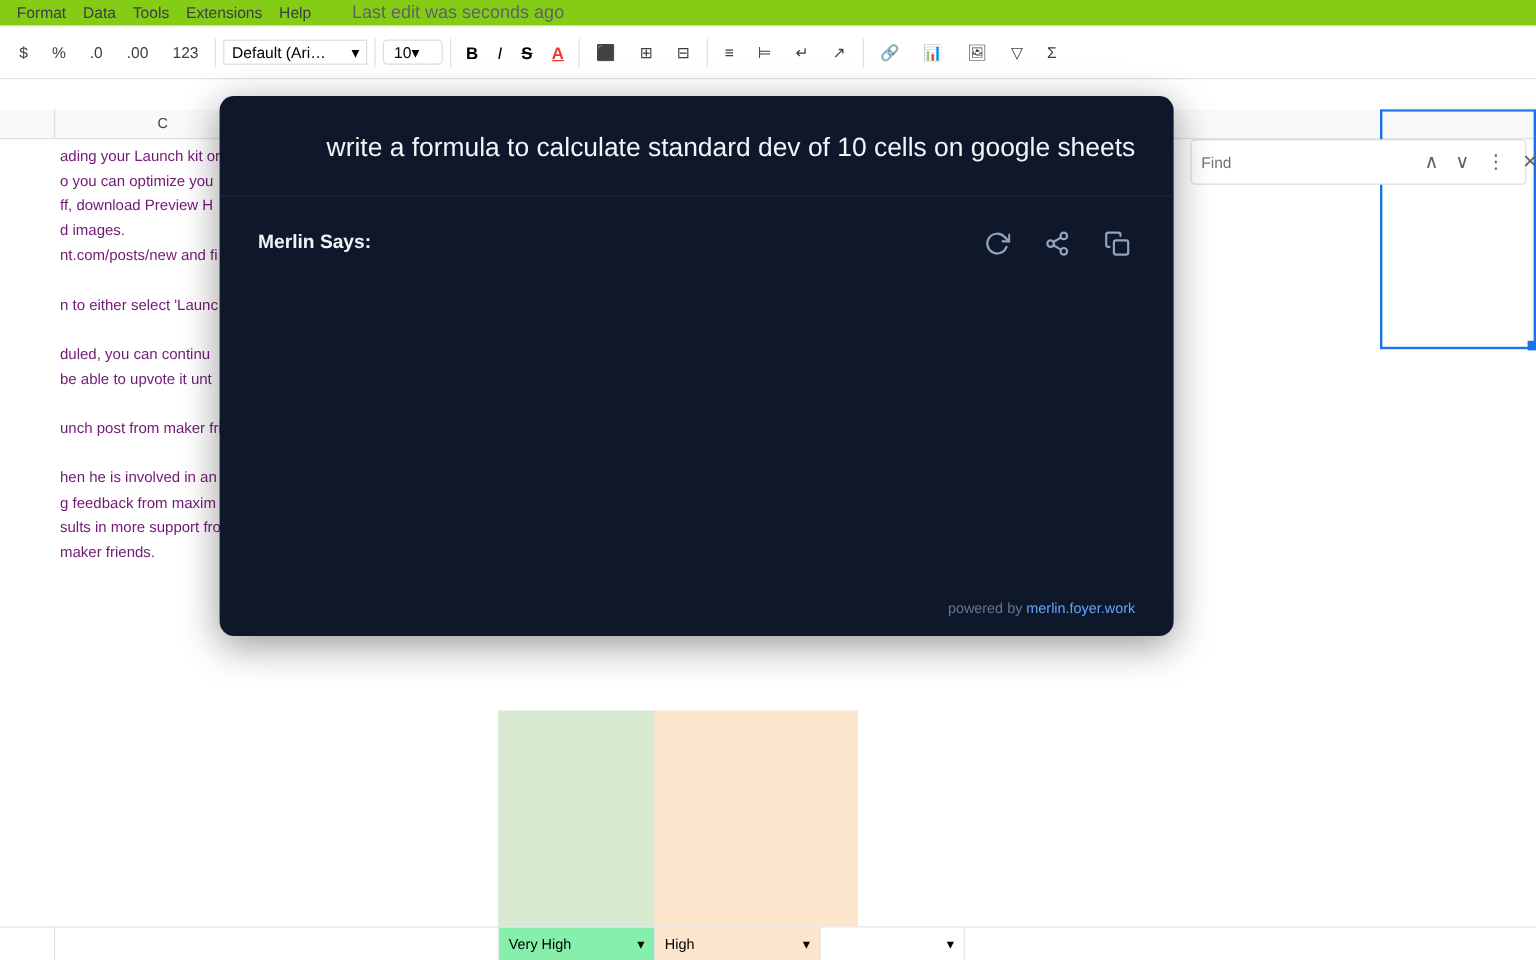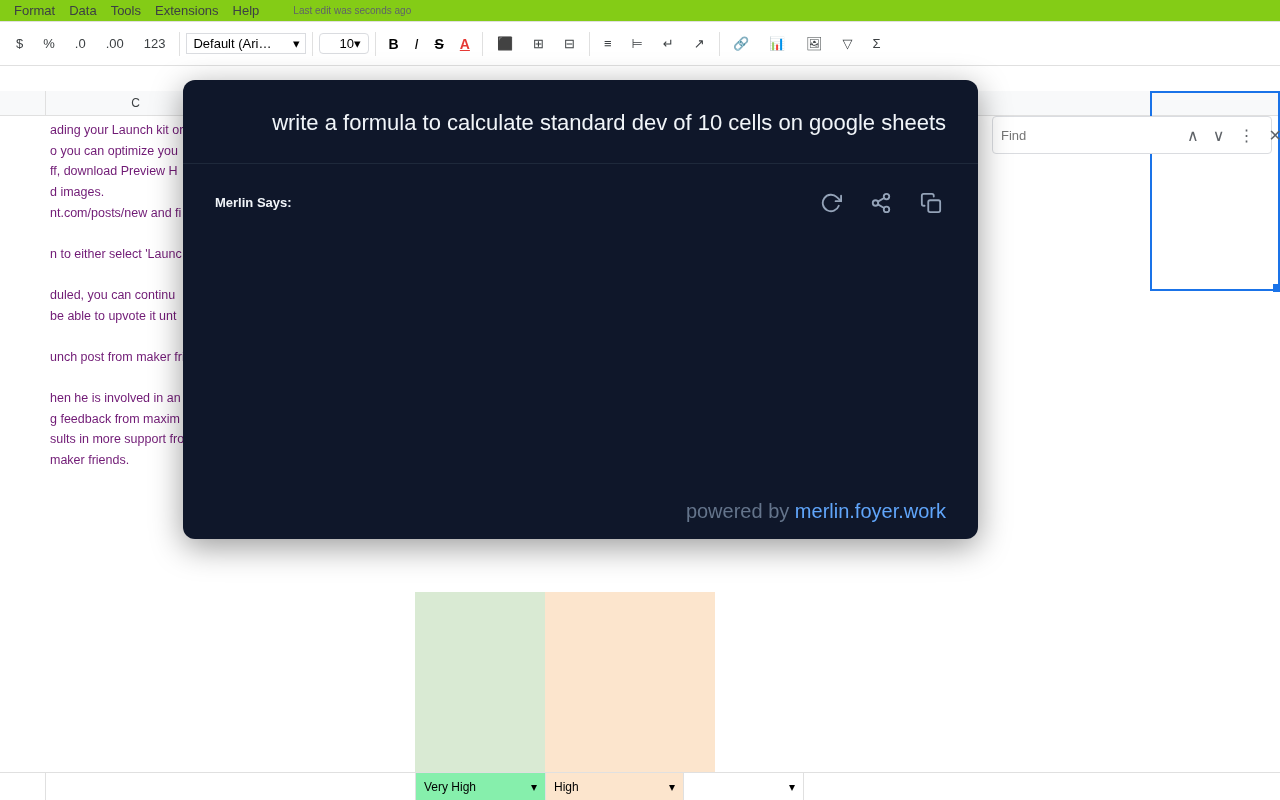--- a/index.html
+++ b/index.html
@@ -27,21 +27,21 @@
       color: #3c4043;
       border-bottom: 1px solid #e0e0e0;
     }
     .menu-bar span {
       padding: 2px 6px;
       cursor: pointer;
     }
     .menu-bar .last-edit {
       margin-left: 20px;
       color: #5f6368;
-      font-size: 10px;
+      font-size: 15px;
     }
 
     
     .toolbar {
       position: absolute;
       top: 22px; left: 0;
       width: 100%;
       height: 44px;
       background: #fff;
       display: flex;
@@ -78,21 +78,21 @@
       cursor: pointer;
     }
     .font-size {
       border: 1px solid #dadce0;
       border-radius: 4px;
       padding: 2px 8px;
       font-size: 13px;
       min-width: 50px;
       display: flex;
       align-items: center;
-      justify-content: flex-end;
+      justify-content: flex-start;
       cursor: pointer;
     }
     .toolbar-icon {
       font-size: 14px;
       font-weight: bold;
       padding: 4px 6px;
       cursor: pointer;
     }
     .col-cell {
       display: flex;
@@ -222,21 +222,21 @@
     .merlin-says-header {
       font-size: 18px;
       font-weight: 700;
       color: #f1f5f9;
       margin-bottom: 16px;
       display: flex;
       align-items: center;
       justify-content: space-between;
     }
     .merlin-says-label {
-      font-size: 13px;
+      font-size: 16px;
       font-weight: 700;
       color: #f1f5f9;
     }
     .merlin-action-icons {
       display: flex;
       gap: 20px;
       align-items: center;
     }
     .merlin-icon-btn {
       color: #94a3b8;
@@ -249,21 +249,21 @@
     .merlin-formula {
       font-size: 16px;
       color: #f1f5f9;
       font-family: monospace;
     }
 
     
     .merlin-footer {
       padding: 16px 32px;
       text-align: right;
-      font-size: 20px;
+      font-size: 12px;
       color: #64748b;
     }
     .merlin-footer a {
       color: #60a5fa;
       text-decoration: none;
     }
   </style>
 </head>
 <body>
 

